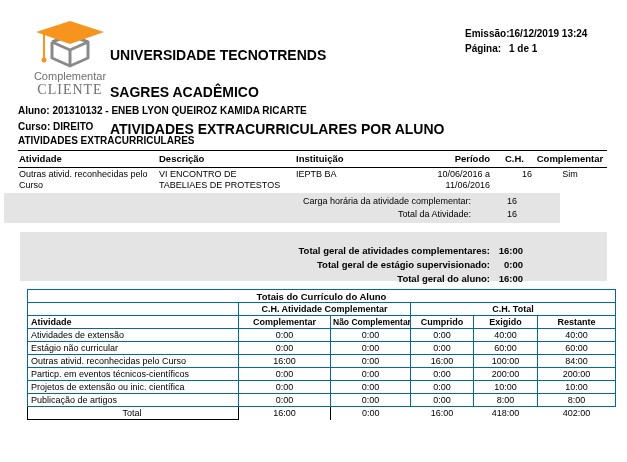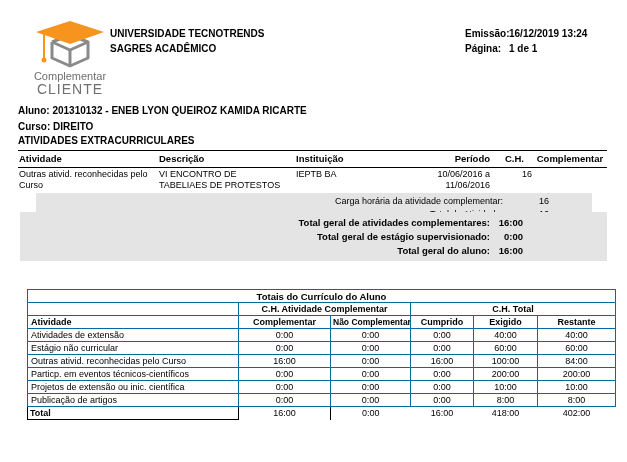--- a/index.html
+++ b/index.html
@@ -6,24 +6,24 @@
   html,body { background:#fff; }
   .page {
     position:relative; width:627px; height:462px; background:#ffffff;
     font-family:"Liberation Sans", sans-serif; color:#000; overflow:hidden;
   }
 
   
   .logo { position:absolute; left:28px; top:20px; width:84px; text-align:center; }
   .logo svg { display:block; margin:0 auto; }
   .logo-line1 { font-size:11px; color:#6f6f6f; line-height:12px; }
-  .logo-line2 { font-size:14px; color:#6f6f6f; letter-spacing:1px; line-height:15px; }
+  .logo-line2 { font-size:14px; color:#6f6f6f; letter-spacing:1px; line-height:15px;font-family:Liberation Serif, serif; }
 
   .header-text { position:absolute; left:110px; top:26px; }
-  .header-text div { font-size:10px; font-weight:bold; line-height:15px; }
+  .header-text div { font-size:14px; font-weight:bold; line-height:15px;margin-top:22px; }
 
   .meta { position:absolute; left:465px; top:26px; font-size:10px; font-weight:bold; }
   .meta-row { display:flex; line-height:15px; }
   .meta-label { width:42px; }
   .meta-value { margin-left:2px; }
 
   
   .student { position:absolute; left:18px; top:103px; font-size:10px; font-weight:bold; }
   .student .line { line-height:16px; }
   .section-title { position:absolute; left:18px; top:135px; font-size:10px; font-weight:bold;text-align:center; }
@@ -41,50 +41,50 @@
     font-size:9px; line-height:11px;
   }
   .c-left   { text-align:left;  padding-left:1px; }
   .c-right  { text-align:right; }
   .c-ch-h   { text-align:right; padding-right:9px; }
   .c-ch     { text-align:right; padding-right:1px; }
   .c-center { text-align:center; }
 
   
   .band1 {
-    position:absolute; left:36px; top:193px; width:556px; height:30px;
+    position:absolute; left:4px; top:193px; width:556px; height:30px;
     background:#e4e4e4; font-size:9px; padding-top:2px;
   }
   .band-line { display:flex; line-height:13px; }
   .band-label { width:467px; text-align:right; }
   .band-value { width:46px; text-align:right; }
 
   .band2 {
-    position:absolute; left:20px; top:212px; width:587px; height:49px;
-    background:#e4e4e4; font-size:9.5px; font-weight:bold; padding-top:4px;
+    position:absolute; left:20px; top:232px; width:587px; height:49px;
+    background:#e4e4e4; font-size:9.5px; font-weight:bold; padding-top:12px;
   }
   .band2 .band-line { line-height:14px; }
   .band2 .band-label { width:470px; }
   .band2 .band-value { width:33px; }
 
   
   .summary {
     position:absolute; left:27px; top:289px; width:588px;
     border-collapse:collapse; table-layout:fixed; font-size:9px;
   }
   .summary td {
     border:1px solid #0369a1; height:13px; padding:0 2px;
     text-align:center; overflow:hidden; white-space:nowrap;
   }
   .summary .t-title { font-weight:bold; font-size:9.5px; }
   .summary .t-group { font-weight:bold; }
   .summary .t-head  { font-weight:bold; }
   .summary td.a-left { text-align:left; padding-left:3px; }
   .summary tr.total-row td { border-left:none; border-right:none; border-bottom:none; border-top:1px solid #000; }
-  .summary tr.total-row td.t-label { border:1px solid #000; font-weight:bold; text-align:left; padding-right:4px; }
+  .summary tr.total-row td.t-label { border:1px solid #000; font-weight:normal; text-align:center; padding-right:4px; }
   .summary tr.total-row td.t-v1 { border-right:1px solid #000; }
 </style>
 </head>
 <body>
 
 <div class="page">
 
   <div class="logo">
     <svg width="76" height="50" viewBox="0 0 76 50">
 
@@ -97,20 +97,21 @@
       <line x1="12" y1="14" x2="12" y2="38" stroke="#f7941d" stroke-width="2"></line>
       <circle cx="12" cy="40" r="2.5" fill="#f7941d"></circle>
     </svg>
     <div class="logo-line1">Complementar</div>
     <div class="logo-line2">CLIENTE</div>
   </div>
 
   <div class="header-text">
     <div>UNIVERSIDADE TECNOTRENDS</div>
     <div>SAGRES ACADÊMICO</div>
+    <div>ATIVIDADES EXTRACURRICULARES POR ALUNO</div>
   </div>
 
   <div class="meta">
     <div class="meta-row">
       <span class="meta-label">Emissão:</span>
       <span class="meta-value">16/12/2019 13:24</span>
     </div>
     <div class="meta-row">
       <span class="meta-label">Página:</span>
       <span class="meta-value">1 de 1</span>
@@ -137,20 +138,21 @@
     <div class="c-ch-h">C.H.</div>
     <div class="c-center">Complementar</div>
   </div>
 
   <div class="tbl1-row">
     <div class="c-left" style="padding-right:6px;">Outras ativid. reconhecidas pelo Curso</div>
     <div class="c-left" style="padding-right:8px;">VI ENCONTRO DE TABELIAES DE PROTESTOS DE TITULO DA BAHIA</div>
     <div class="c-left">IEPTB BA</div>
     <div class="c-right">10/06/2016 a 11/06/2016</div>
     <div class="c-ch">16</div>
+    <div class="c-center">Sim</div>
   </div>
 
   <div class="band1">
     <div class="band-line">
       <span class="band-label">Carga horária da atividade complementar:</span>
       <span class="band-value">16</span>
     </div>
     <div class="band-line">
       <span class="band-label">Total da Atividade:</span>
       <span class="band-value">16</span>

